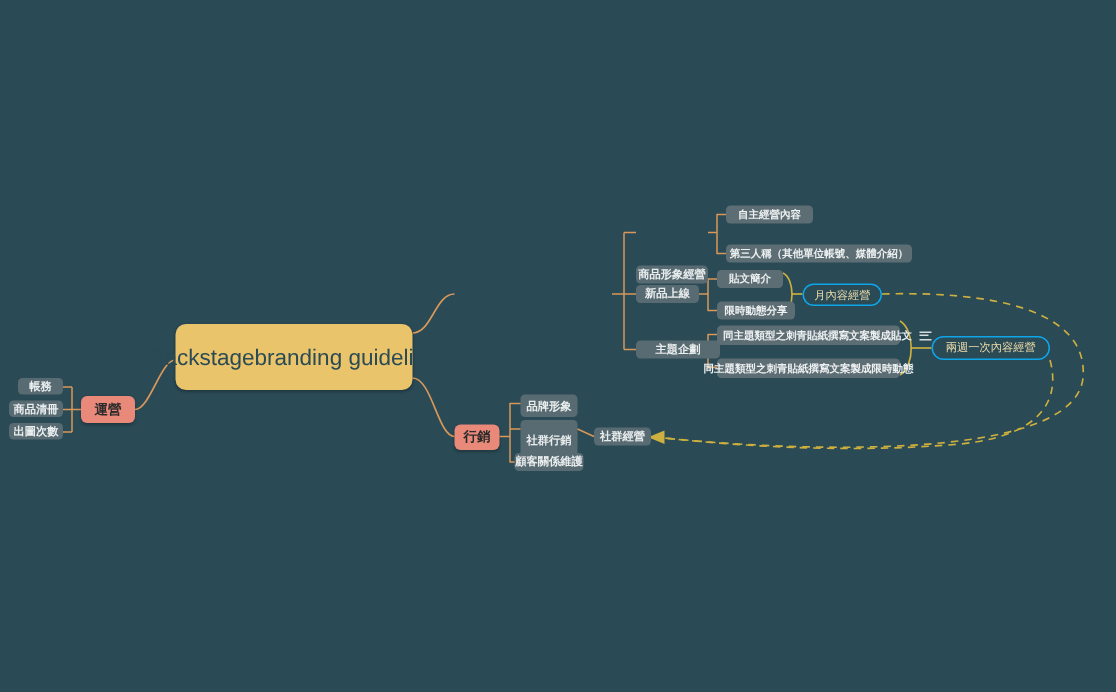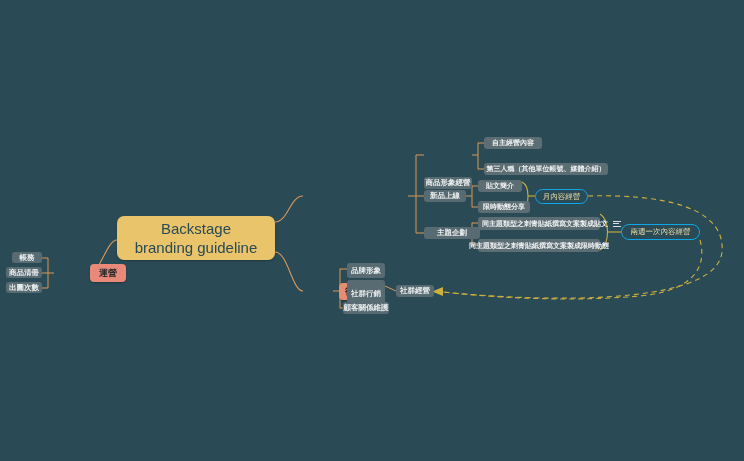--- a/index.html
+++ b/index.html
@@ -11,28 +11,28 @@
   #canvas{position:relative;width:744px;height:461px;}
   #wires{position:absolute;left:0;top:0;width:744px;height:461px;pointer-events:none;}
 
   .node{position:absolute;box-sizing:border-box;display:flex;align-items:center;
         justify-content:center;white-space:nowrap;}
 
   
   .n-center{
     background:#e9c46a;color:#2a4a55;border-radius:7px;
     font-size:15px;line-height:19px;text-align:center;
-    flex-direction:column;font-weight:400;
+    flex-direction:row;font-weight:400;
     box-shadow:0 1px 2px rgba(0,0,0,.25);
   }
   .n-center span{display:block;}
 
   
   .n-l1s{background:#e8897a;color:#2a2a2a;border-radius:4px;font-size:9px;
-         font-weight:700;box-shadow:0 1px 2px rgba(0,0,0,.25);margin-left:36px;}
+         font-weight:700;box-shadow:0 1px 2px rgba(0,0,0,.25);}
   
   .n-l1o{background:#e98b3f;color:#22333a;border-radius:4px;font-size:9.5px;
          font-weight:700;box-shadow:0 1px 2px rgba(0,0,0,.25);}
 
   
   .n-l2{background:#596b72;color:#e9edee;border-radius:3px;font-size:7.5px;
         font-weight:700;padding:0 4px;}
   
   .n-l3{background:#5d6d74;color:#eef1f2;border-radius:3px;font-size:7px;
         font-weight:700;padding:0 4px;}

